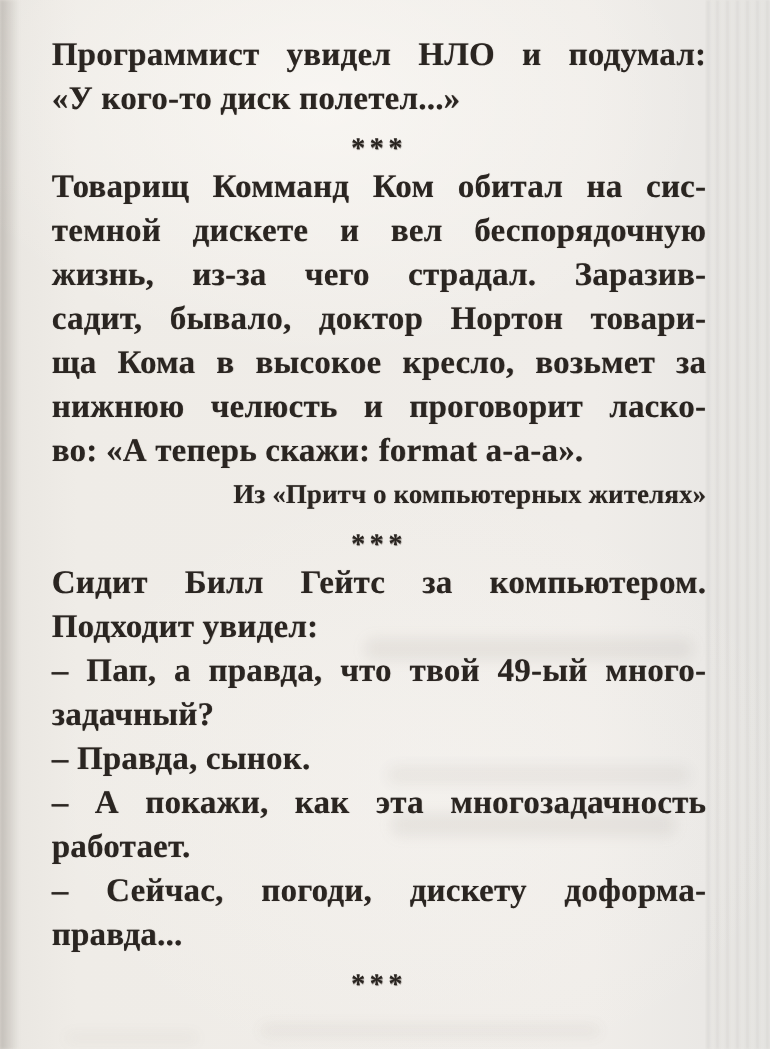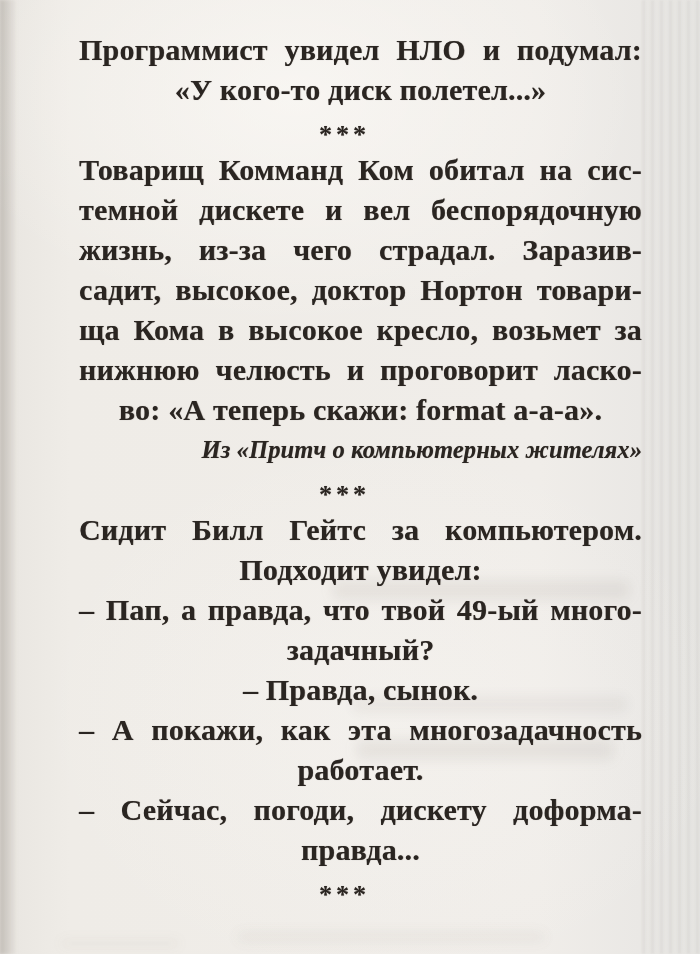--- a/index.html
+++ b/index.html
@@ -44,43 +44,41 @@
   .ghost.g3 { left: 356px; top: 739px; width: 258px; height: 21px; }
   .ghost.g4 { left: 236px; top: 931px; width: 310px; height: 12px; opacity: .7; }
   .ghost.g5 { left: 60px;  top: 939px; width: 120px; height: 9px;  opacity: .6; }
 
   
   .column {
     position: absolute;
     left: 47px; top: 30px; width: 595px;
     text-shadow: 0.3px 0.4px 0.7px rgba(56,48,42,0.55);
   }
-  section { display: block; margin-left: 32px; }
+  section { display: block; }
   .ln {
     font-size: 30px;
     font-weight: 700;
     line-height: 40px;
     white-space: nowrap;
     letter-spacing: 0.2px;
-    text-align: center;
   }
   .ln.just {
     white-space: normal;
     text-align: justify;
     text-align-last: justify;
   }
   .ln.sep {
     text-align: center;
     font-size: 26px;
     letter-spacing: 4px;
     white-space: normal;
   }
   .sep-glyphs { position: relative; top: 5px; }
   .ln.attr {
-    font-style: italic;
     text-align: right;
     font-size: 24.5px;
     letter-spacing: 0.1px;
   }
 </style>
 </head>
 <body>
 
 <div class="page">
 
@@ -100,21 +98,21 @@
     </section>
 
     <div class="ln sep">
       <span class="sep-glyphs">***</span>
     </div>
 
     <section>
       <div class="ln just">Товарищ Комманд Ком обитал на сис-</div>
       <div class="ln just">темной дискете и вел беспорядочную</div>
       <div class="ln just">жизнь, из-за чего страдал. Заразив-</div>
-      <div class="ln just">садит, высокое, доктор Нортон товари-</div>
+      <div class="ln just">садит, бывало, доктор Нортон товари-</div>
       <div class="ln just">ща Кома в высокое кресло, возьмет за</div>
       <div class="ln just">нижнюю челюсть и проговорит ласко-</div>
       <div class="ln">во: «А теперь скажи: format а-а-а».</div>
       <div class="ln attr">Из «Притч о компьютерных жителях»</div>
     </section>
 
     <div class="ln sep">
       <span class="sep-glyphs">***</span>
     </div>
 

